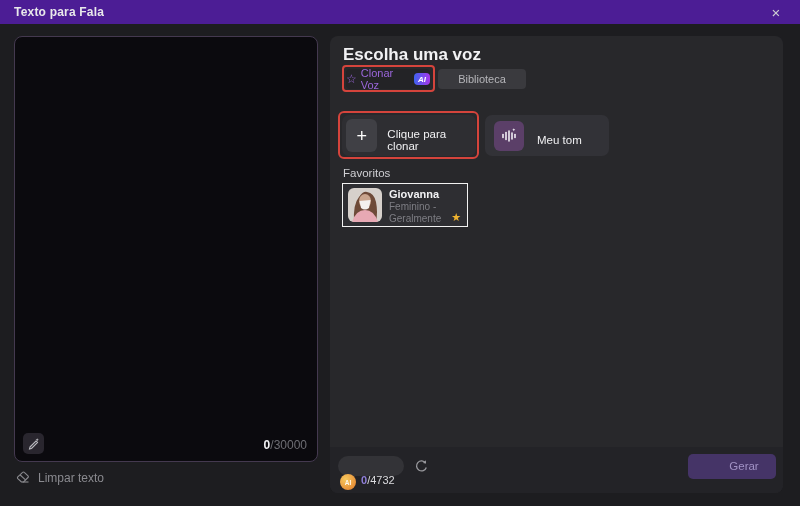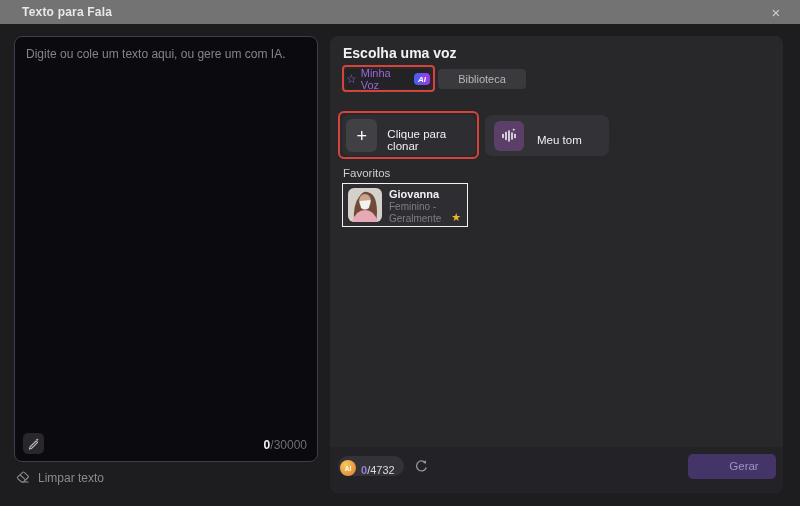--- a/index.html
+++ b/index.html
@@ -2,39 +2,39 @@
 <html><head>
 <meta charset="utf-8">
 <style>
   * { margin: 0; padding: 0; box-sizing: border-box; }
   html, body { width: 800px; height: 506px; background: #151518; }
   body { font-family: "Liberation Sans", "DejaVu Sans", sans-serif; -webkit-font-smoothing: antialiased; }
 
   .window { position: relative; width: 800px; height: 506px; background: #1d1d20; overflow: hidden; }
 
   
-  .titlebar { position: absolute; top: 0; left: 0; width: 800px; height: 24px; background: #737373; display: flex; align-items: center; padding-left: 8px; }
+  .titlebar { position: absolute; top: 0; left: 0; width: 800px; height: 24px; background: #4c1d95; display: flex; align-items: center; }
   .titlebar .title { margin-left: 14px; font-size: 12px; font-weight: bold; color: #e8e8ea; letter-spacing: .2px; }
   .close-btn { position: absolute; right: 12px; top: 0; width: 24px; height: 24px; display: flex; align-items: center; justify-content: center; color: #cfcfd2; font-size: 15px; cursor: pointer; }
 
   
   .editor { position: absolute; left: 14px; top: 36px; width: 304px; height: 426px; background: #0b0a0e; border: 1px solid #44394f; border-radius: 8px; }
   .editor .placeholder { position: absolute; top: 9px; left: 11px; right: 11px; font-size: 12px; color: #84848a; line-height: 1.35; }
   .ai-write-btn { position: absolute; left: 8px; bottom: 7px; width: 21px; height: 21px; background: #29262e; border-radius: 5px; display: flex; align-items: center; justify-content: center; cursor: pointer; }
   .char-count { position: absolute; right: 10px; bottom: 9px; font-size: 12px; color: #6e6e74; }
   .char-count .current { color: #f0f0f2; font-weight: bold; }
 
   
   .clear-row { position: absolute; left: 16px; top: 471px; display: flex; gap: 7px; color: #8a8a8f; font-size: 12px; cursor: pointer; }
 
   
   .voice-panel { position: absolute; left: 330px; top: 36px; width: 453px; height: 457px; background: #28282b; border-radius: 8px; }
   .panel-footer-strip { position: absolute; left: 0; bottom: 0; width: 100%; height: 46px; background: #232327; border-radius: 0 0 8px 8px; }
 
-  .voice-header { position: absolute; left: 13px; top: 9px; font-size: 14px; font-weight: bold; color: #f2f2f4; }
+  .voice-header { position: absolute; left: 13px; top: 9px; font-size: 17px; font-weight: bold; color: #f2f2f4; }
 
   
   .tab-row { position: absolute; left: 16px; top: 33px; display: flex; gap: 8px; }
   .tab { height: 20px; border-radius: 4px; display: flex; align-items: center; justify-content: center; font-size: 11px; cursor: pointer; }
   .tab-myvoice { width: 84px; background: #232326; gap: 4px; color: #9a66da; }
   .tab-myvoice .star-outline-icon { font-size: 12px; color: #9a66da; line-height: 1; }
   .ai-badge { display: inline-flex; align-items: center; justify-content: center; height: 12px; padding: 0 4px; border-radius: 4px; background: linear-gradient(90deg, #3f63f0, #a737e9); color: #ffffff; font-size: 8px; font-weight: bold; font-style: italic; }
   .tab-library { width: 88px; background: #3a3a3e; color: #b6b6ba; }
 
   .clone-hint { position: absolute; left: 13px; top: 61px; font-size: 11.5px; color: #d8d8db; }
@@ -52,21 +52,21 @@
 
   
   .voice-card { position: absolute; left: 12px; top: 147px; width: 126px; height: 44px; background: #2e2e32; border: 1.5px solid #f2f2f2; border-radius: 0; cursor: pointer; }
   .avatar { position: absolute; left: 5px; top: 4px; width: 34px; height: 34px; border-radius: 6px; overflow: hidden; }
   .voice-card .name { position: absolute; left: 46px; top: 4px; font-size: 11px; color: #f2f2f4; font-weight: bold; }
   .voice-card .desc { position: absolute; left: 46px; top: 17px; font-size: 10px; line-height: 11.5px; color: #7e7e84; }
   .voice-card .fav-star { position: absolute; right: 6px; bottom: 3px; font-size: 11px; color: #eeb22f; line-height: 1; }
 
   
   .panel-footer { position: absolute; left: 8px; right: 7px; bottom: 14px; height: 26px; display: flex; align-items: center; }
-  .credits-pill { display: flex; align-items: flex-end; height: 20px; background: #333337; border-radius: 10px; padding: 18px 9px 0 2px; gap: 5px; }
+  .credits-pill { display: flex; align-items: flex-start; height: 20px; background: #333337; border-radius: 10px; padding: 18px 9px 0 2px; gap: 5px; }
   .coin { width: 16px; height: 16px; border-radius: 50%; background: radial-gradient(circle at 35% 32%, #f7c95e, #e8923a 70%, #d97f2c); display: flex; align-items: center; justify-content: center; color: #fff8ec; font-size: 6.5px; font-weight: bold; }
   .credits-text { font-size: 11px; color: #dcdcdf; }
   .credits-text .used { color: #8f7fd8; font-weight: bold; }
   .refresh-btn { margin-left: 9px; width: 18px; height: 18px; display: flex; align-items: center; justify-content: center; cursor: pointer; }
   .generate-btn { margin-left: auto; width: 88px; height: 25px; background: #453467; border-radius: 5px; border: none; color: #a192c5; font-size: 11.5px; display: flex; align-items: center; justify-content: center; cursor: pointer; font-family: inherit; padding-left: 24px; }
 
   
   .annotation { position: absolute; border: 2px solid #d5443c; pointer-events: none; }
   .annot-tab { left: 12px; top: 29px; width: 93px; height: 27px; border-radius: 4px; }
   .annot-clone { left: 8px; top: 75px; width: 141px; height: 48px; border-radius: 6px; }
@@ -77,21 +77,20 @@
 <body>
 
 <div class="window">
 
   <div class="titlebar">
     <span class="title">Texto para Fala</span>
     <span class="close-btn">×</span>
   </div>
 
   <div class="editor">
-    <div class="placeholder">Digite ou cole um texto aqui, ou gere um com IA.</div>
     <div class="ai-write-btn">
       <span>
         <svg width="13" height="13" viewBox="0 0 13 13">
           <path d="M3 10 L9 4 L10.5 5.5 L4.5 11.5 L2.5 12 Z" fill="none" stroke="#b9b9be" stroke-width="1.1"></path>
           <path d="M10.2 1.2 l.5 1.1 1.1.5 -1.1.5 -.5 1.1 -.5 -1.1 -1.1 -.5 1.1 -.5 z" fill="#b9b9be"></path>
         </svg>
       </span>
     </div>
     <div class="char-count"><span class="current">0</span><span>/30000</span></div>
   </div>
@@ -108,21 +107,21 @@
   </div>
 
   <div class="voice-panel">
     <div class="panel-footer-strip"></div>
 
     <div class="voice-header">Escolha uma voz</div>
 
     <div class="tab-row">
       <div class="tab tab-myvoice">
         <span class="star-outline-icon">☆</span>
-        <span>Minha Voz</span>
+        <span>Clonar Voz</span>
         <span class="ai-badge">AI</span>
       </div>
       <div class="tab tab-library">
         <span>Biblioteca</span>
       </div>
     </div>
 
 
     <div class="btn-row">
       <div class="voice-btn clone-btn">

